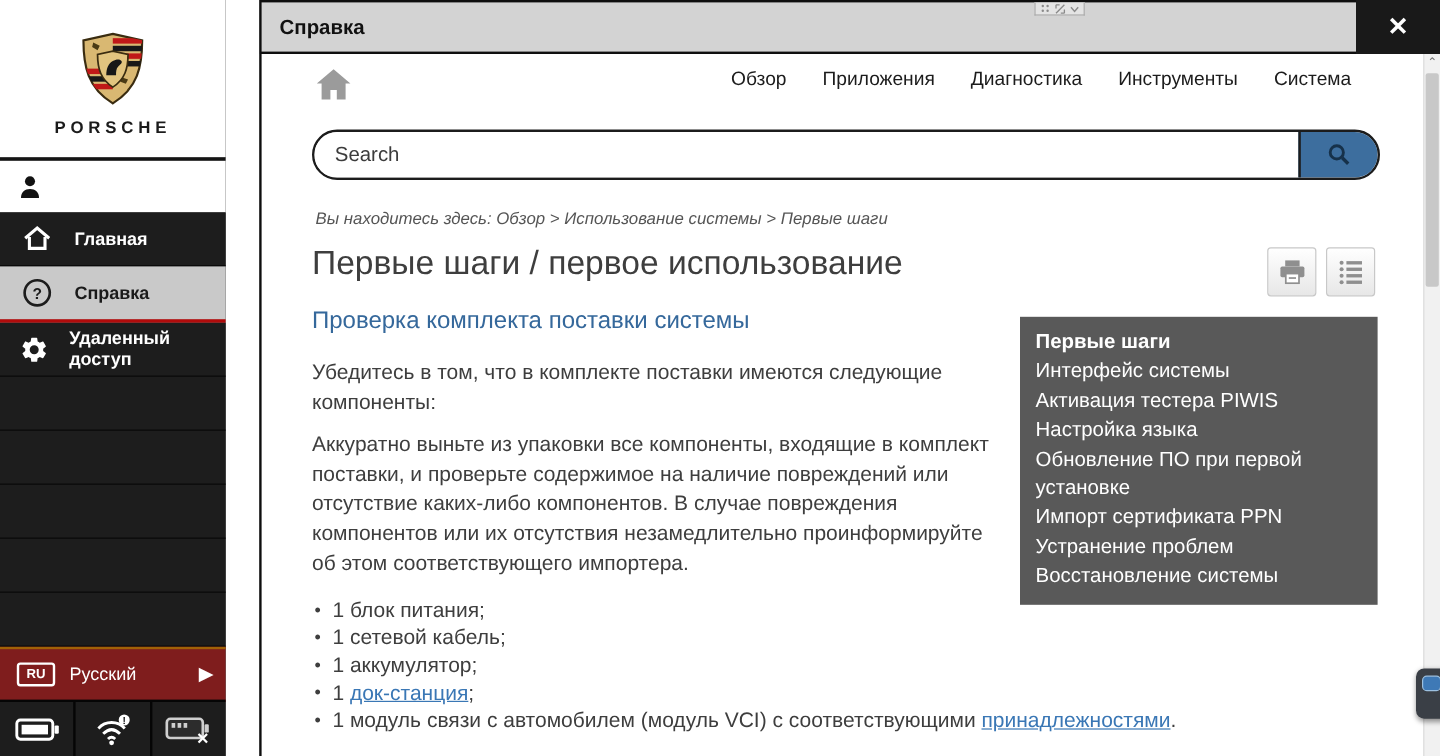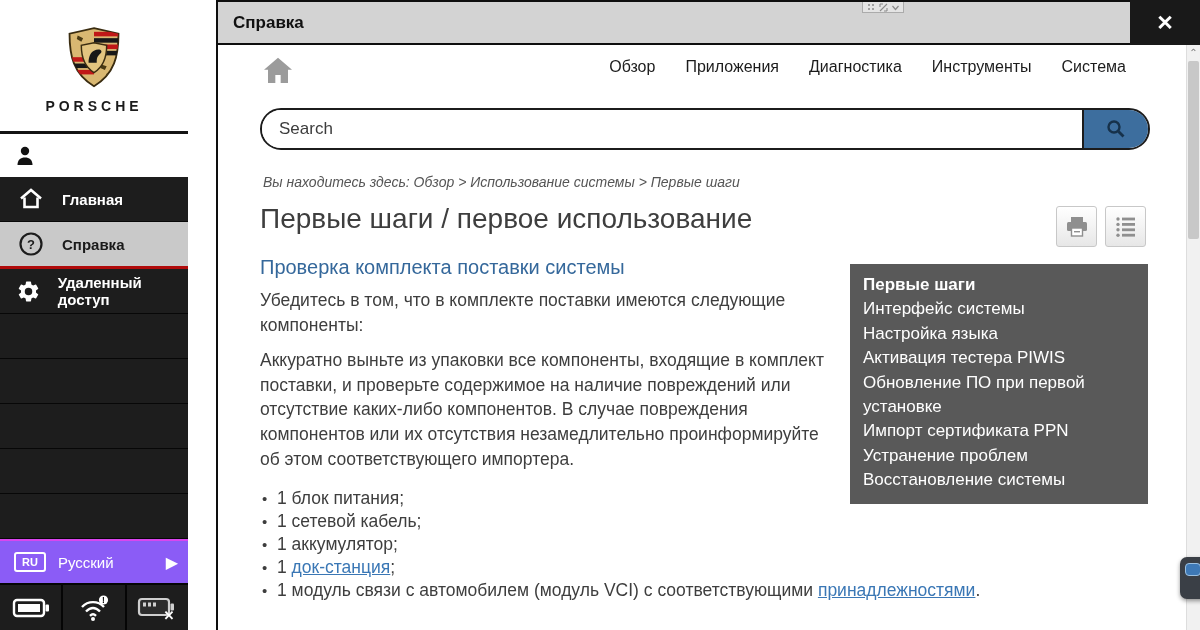--- a/index.html
+++ b/index.html
@@ -14,22 +14,22 @@
   .wordmark { font-size:14px; font-weight:bold; letter-spacing:4px; color:#1b1b1b; margin-top:6px; }
   .user-row { height:46px; background:#fff; border-top:3px solid #141414;
               display:flex; align-items:center; padding-left:13px; }
   .menu-item { height:45px; display:flex; align-items:center; background:#1d1d1d;
                border-bottom:1px solid #070707; cursor:pointer; }
   .menu-item .mi-icon { width:62px; display:flex; justify-content:center; }
   .menu-item .mi-label { color:#fff; font-weight:bold; font-size:15px; }
   .menu-item.active { background:#c9c9c9; border-bottom:3px solid #b00b0b; height:47px; }
   .menu-item.active .mi-label { color:#1a1a1a; }
   .menu-item.empty { height:45px; }
-  .lang-row { height:46px; display:flex; align-items:center; background:#8b5cf6;
-              border-top:2px solid #d946ef; border-bottom:2px solid #050505;
+  .lang-row { height:46px; display:flex; align-items:center; background:#7f1d1d;
+              border-top:2px solid #a16207; border-bottom:2px solid #050505;
               padding:0 10px 0 14px; cursor:pointer; }
   .ru-badge { border:2px solid #fff; border-radius:3px; color:#fff; font-size:11px;
               font-weight:bold; padding:2px 6px; margin-right:12px; }
   .lang-label { color:#fff; font-size:15px; flex:1; }
   .lang-arrow { color:#fff; font-size:16px; }
   .status-row { height:45px; display:flex; background:#1d1d1d; }
   .status-cell { flex:1; display:flex; align-items:center; justify-content:center;
                  border-left:2px solid #050505; }
   .status-cell:first-child { border-left:none; }
 
@@ -60,21 +60,21 @@
                 cursor:pointer; display:flex; align-items:center; justify-content:center; }
   .breadcrumb { position:absolute; left:45px; top:129px; font-size:14px; font-style:italic;
                 color:#555; }
   .page-title { position:absolute; left:42px; top:158px; font-size:28px; font-weight:400;
                 color:#3e3e3e; }
   .actions { position:absolute; top:161px; right:54px; display:flex; gap:8px; }
   .action-btn { width:41px; height:41px; border:1px solid #c8c8c8; border-radius:3px;
                 background:linear-gradient(#ffffff,#e7e7e7); cursor:pointer;
                 display:flex; align-items:center; justify-content:center; }
   .main-col { position:absolute; left:42px; top:211px; width:582px; }
-  .section-heading { font-size:20px; font-weight:400; color:#35689b; margin-bottom:9px; }
+  .section-heading { font-size:20px; font-weight:400; color:#35689b; margin-bottom:19px; }
   .main-col p { font-size:17.5px; line-height:24.6px; color:#3e3e3e; margin-bottom:11px; }
   .component-list { list-style:none; margin-top:16px; width:880px; }
   .component-list li { font-size:17.5px; line-height:23px; color:#3e3e3e;
                        padding-left:17px; position:relative; }
   .component-list li::before { content:"•"; position:absolute; left:2px; font-size:15px; }
   a.inline-link { color:#3a77b5; text-decoration:underline; cursor:pointer; }
   .infobox { position:absolute; left:632px; top:219px; width:298px; background:#595959;
              color:#fff; padding:9px 13px 11px 13px; }
   .infobox-item { font-size:17px; line-height:24.4px; cursor:pointer; }
   .infobox-item:first-child { font-weight:bold; }
@@ -293,22 +293,22 @@
         </li>
         <li>
           <span>1 модуль связи с автомобилем (модуль VCI) с соответствующими </span><a class="inline-link">принадлежностями</a><span>.</span>
         </li>
       </ul>
     </div>
 
     <div class="infobox">
       <div class="infobox-item">Первые шаги</div>
       <div class="infobox-item">Интерфейс системы</div>
+      <div class="infobox-item">Активация тестера PIWIS</div>
       <div class="infobox-item">Настройка языка</div>
-      <div class="infobox-item">Активация тестера PIWIS</div>
       <div class="infobox-item">Обновление ПО при первой установке</div>
       <div class="infobox-item">Импорт сертификата PPN</div>
       <div class="infobox-item">Устранение проблем</div>
       <div class="infobox-item">Восстановление системы</div>
     </div>
 
     <div class="scrollbar">
       <div class="scroll-up">⌃</div>
       <div class="scroll-thumb"></div>
     </div>

